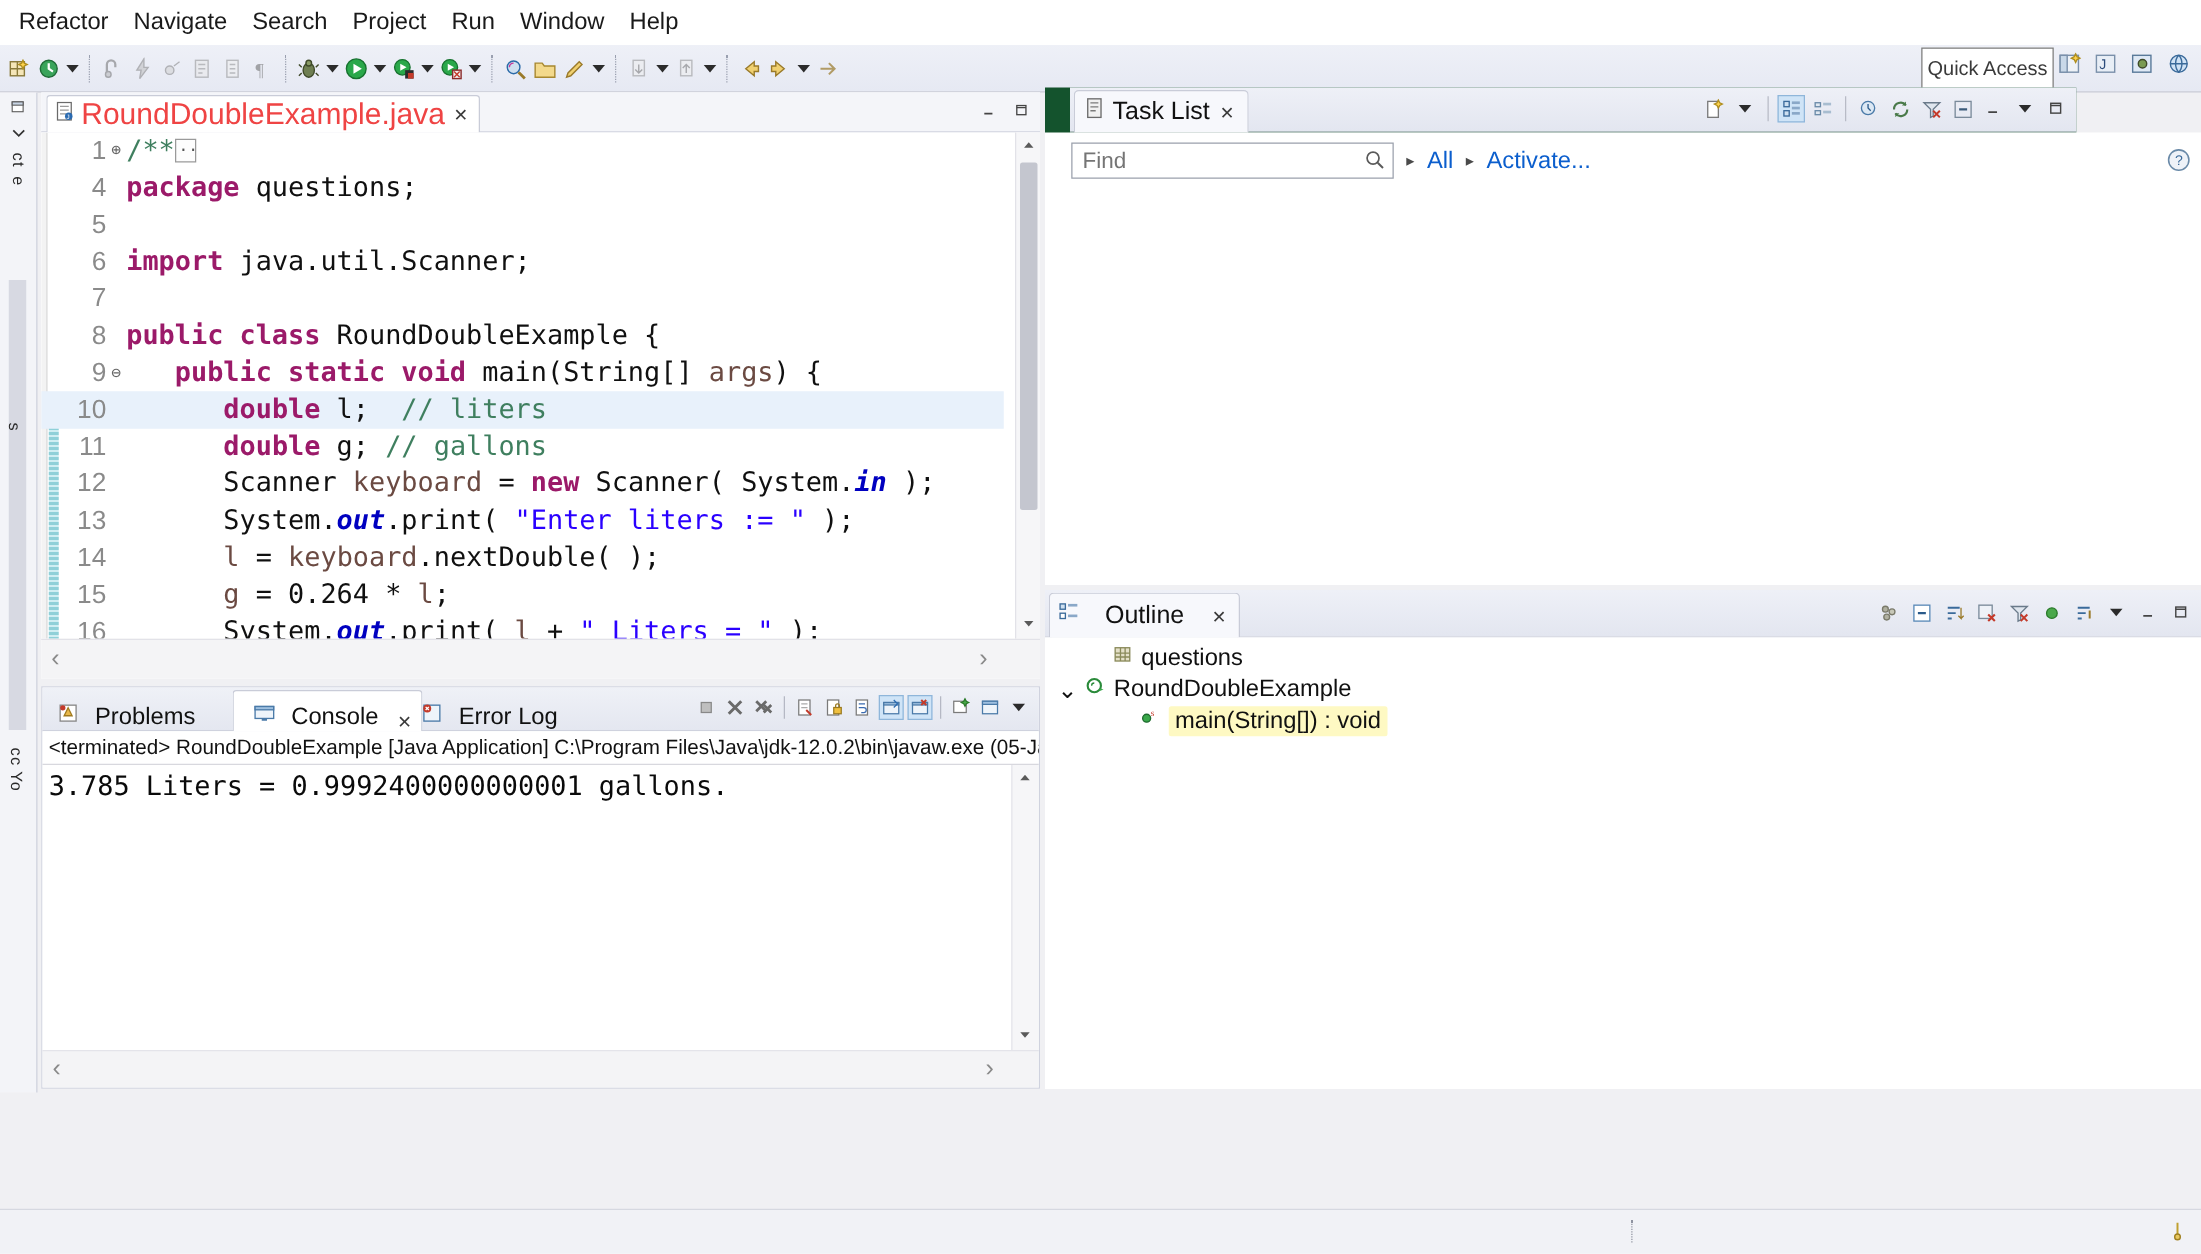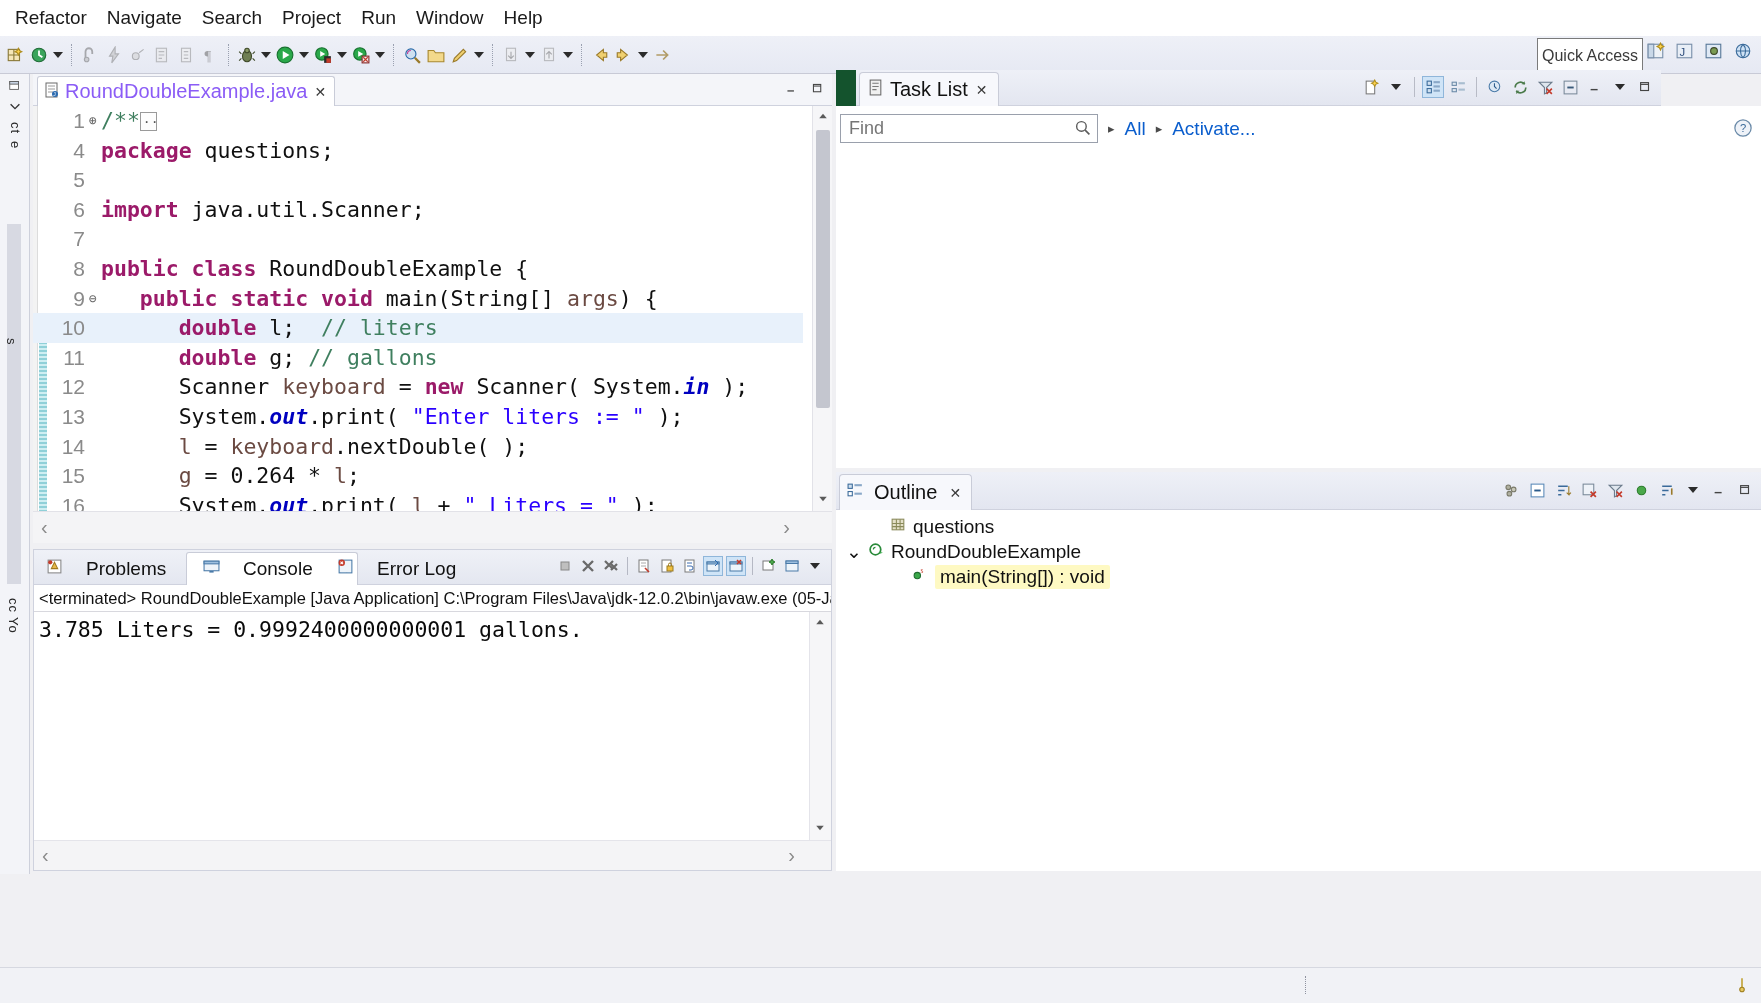--- a/index.html
+++ b/index.html
@@ -111,21 +111,21 @@
     position: absolute; left: 4px; top: 2px;
     height: 30px;
     background: #ffffff;
     border: 1px solid #c9ccd8;
     border-bottom: none;
     border-radius: 3px 3px 0 0;
     display: flex; align-items: center;
     padding: 0 8px 0 6px;
     gap: 5px;
   }
-  .etab .tname { font-size: 20px; color: #8b5cf6; white-space: nowrap; }
+  .etab .tname { font-size: 24px; color: #ef4444; white-space: nowrap; }
   .tab-close { font-size: 14px; color: #3a3a3a; margin-left: 2px; }
   .editor-min-max {
     position: absolute; right: 8px; top: 7px;
     display: flex; gap: 12px; align-items: center;
   }
   .vbtn { width: 14px; height: 14px; display:flex;align-items:center;justify-content:center; }
 
   .code-area {
     position: absolute; left: 0; top: 32px;
     width: 799px; height: 405px;
@@ -222,21 +222,21 @@
     background: #ffffff;
     border: 1px solid #cfd2de;
   }
   .console-tabrow {
     position: relative; height: 35px;
     background: linear-gradient(to bottom,#eff1f7,#e4e7f0);
     border-bottom: 1px solid #cfd2de;
   }
   .ctab {
     position: absolute; top: 2px; height: 33px;
-    display: flex; align-items: center; gap: 23px;
+    display: flex; align-items: flex-end; gap: 13px;
     padding: 0 8px;
     font-size: 19px; color: #111;
   }
   .ctab.active {
     background: #ffffff;
     border: 1px solid #c9ccd8;
     border-bottom: none;
     border-radius: 3px 3px 0 0;
     padding-left: 16px;
   }
@@ -311,21 +311,21 @@
   }
   .tlt-btn { width: 22px; height: 22px; display:flex;align-items:center;justify-content:center; }
   .tlt-btn.on { background: #cfe4f7; border: 1px solid #8fb6da; }
   .tlt-sep { width: 1px; height: 20px; background: #b8bbc6; margin: 0 4px; }
   .tl-body {
     position: absolute; left: 0; top: 36px;
     width: 925px; height: 362px;
     background: #ffffff;
   }
   .tl-findrow {
-    position: absolute; left: 4px; top: 8px;
+    position: absolute; left: 21px; top: 8px;
     display: flex; align-items: center; gap: 10px;
   }
   .tl-find {
     width: 258px; height: 29px;
     border: 1px solid #9aa0ac;
     background: #ffffff;
     display: flex; align-items: center;
     padding: 0 6px;
     position: relative;
   }
@@ -352,21 +352,21 @@
     position: relative; height: 38px;
     background: linear-gradient(to bottom,#eef0f7,#e3e6f0);
     border-bottom: 1px solid #cfd2de;
   }
   .ol-tab {
     position: absolute; left: 3px; top: 2px;
     height: 36px;
     background: #f7f8fc;
     border: 1px solid #c9ccd8; border-bottom: none;
     border-radius: 4px 4px 0 0;
-    display: flex; align-items: center; gap: 10px;
+    display: flex; align-items: center; gap: 20px;
     padding: 0 10px 0 7px;
     font-size: 20px; color: #111;
   }
   .ol-tools {
     position: absolute; right: 5px; top: 7px;
     display: flex; align-items: center; gap: 4px;
   }
   .ol-body {
     position: absolute; left: 0; top: 38px;
     width: 925px; height: 361px;

